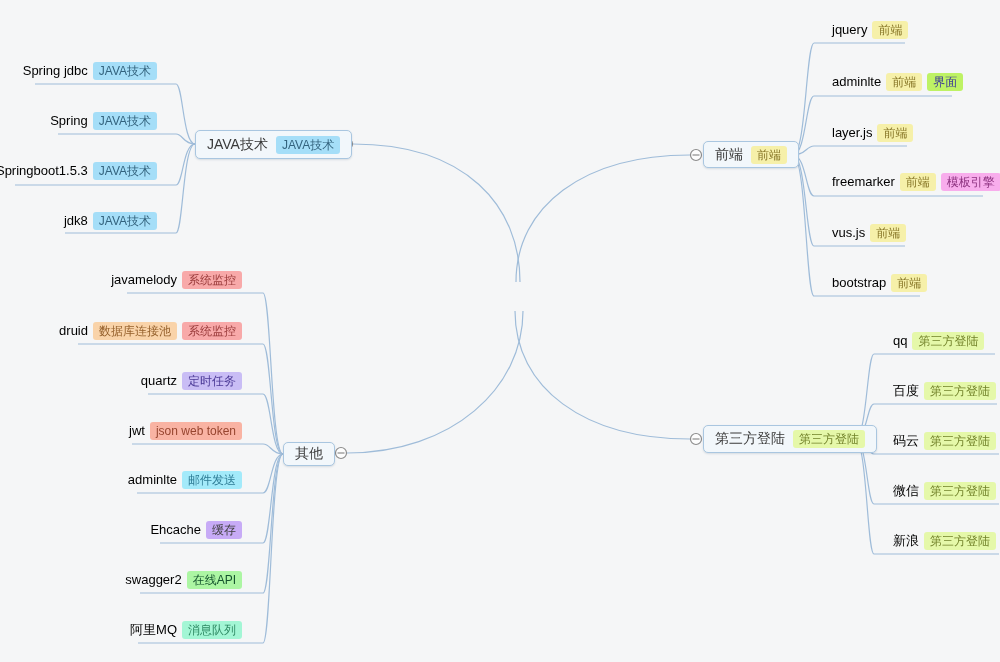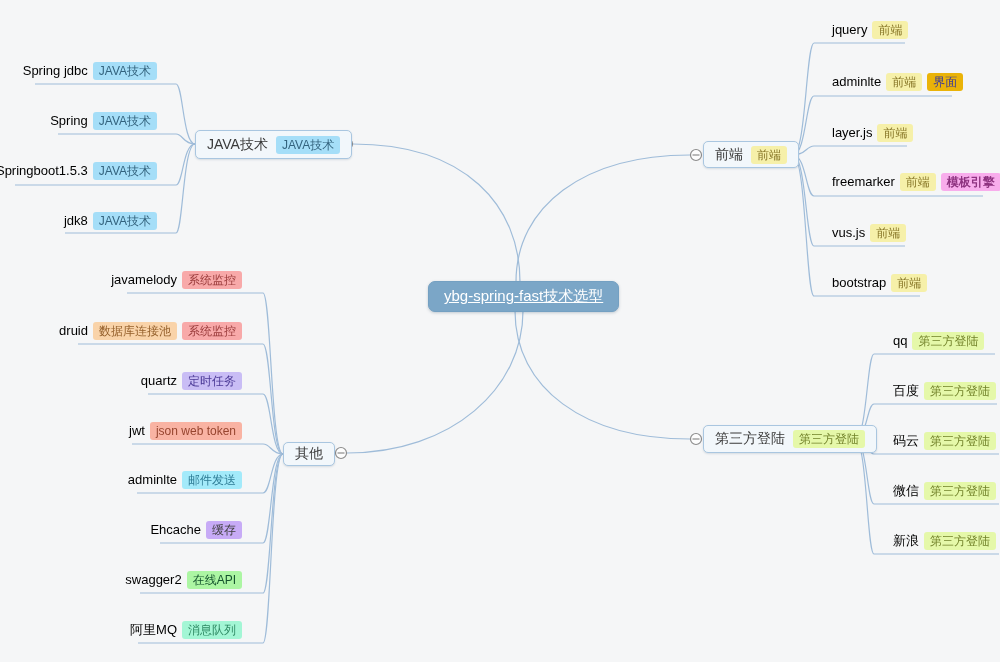--- a/index.html
+++ b/index.html
@@ -101,23 +101,20 @@
     <g class="cbtn">
       <circle cx="341" cy="453" r="5.5"></circle>
         <line x1="337.5" y1="453" x2="344.5" y2="453"></line>
     </g>
     <g class="cbtn">
       <circle cx="696" cy="439" r="5.5"></circle>
         <line x1="692.5" y1="439" x2="699.5" y2="439"></line>
     </g>
   </svg>
 
-  <div class="root">
-    <span class="root-label">ybg-spring-fast技术选型</span>
-  </div>
 
   <div class="bnode" style="left:195px;top:130px;height:29px">
     <span class="btext">JAVA技术</span>
     <span class="tag" style="background-color: rgb(165, 222, 248); color: rgb(51, 99, 126);">JAVA技术</span>
   </div>
   <div class="bnode" style="left:703px;top:141px;height:27px">
     <span class="btext">前端</span>
     <span class="tag" style="background-color: rgb(246, 240, 169); color: rgb(136, 119, 40);">前端</span>
   </div>
   <div class="bnode" style="left:283px;top:442px;height:24px">
@@ -145,30 +142,30 @@
     <span class="tag" style="background-color: rgb(165, 222, 248); color: rgb(51, 99, 126);">JAVA技术</span>
   </div>
 
   <div class="leaf" style="left:832px;top:20px">
     <span class="llabel">jquery</span>
     <span class="tag" style="background-color: rgb(246, 240, 169); color: rgb(136, 119, 40);">前端</span>
   </div>
   <div class="leaf" style="left:832px;top:72px">
     <span class="llabel">adminlte</span>
     <span class="tag" style="background-color: rgb(246, 240, 169); color: rgb(136, 119, 40);">前端</span>
-    <span class="tag" style="background-color: #eab308; color: rgb(63, 61, 150);">界面</span>
+    <span class="tag" style="background-color: #bef264; color: rgb(63, 61, 150);">界面</span>
   </div>
   <div class="leaf" style="left:832px;top:123px">
     <span class="llabel">layer.js</span>
     <span class="tag" style="background-color: rgb(246, 240, 169); color: rgb(136, 119, 40);">前端</span>
   </div>
   <div class="leaf" style="left:832px;top:172px">
     <span class="llabel">freemarker</span>
     <span class="tag" style="background-color: rgb(246, 240, 169); color: rgb(136, 119, 40);">前端</span>
-    <span class="tag" style="background-color: rgb(248, 173, 236); color: rgb(142, 51, 128); font-weight: bold;">模板引擎</span>
+    <span class="tag" style="background-color: rgb(248, 173, 236); color: rgb(142, 51, 128);">模板引擎</span>
   </div>
   <div class="leaf" style="left:832px;top:223px">
     <span class="llabel">vus.js</span>
     <span class="tag" style="background-color: rgb(246, 240, 169); color: rgb(136, 119, 40);">前端</span>
   </div>
   <div class="leaf" style="left:832px;top:273px">
     <span class="llabel">bootstrap</span>
     <span class="tag" style="background-color: rgb(246, 240, 169); color: rgb(136, 119, 40);">前端</span>
   </div>
 

